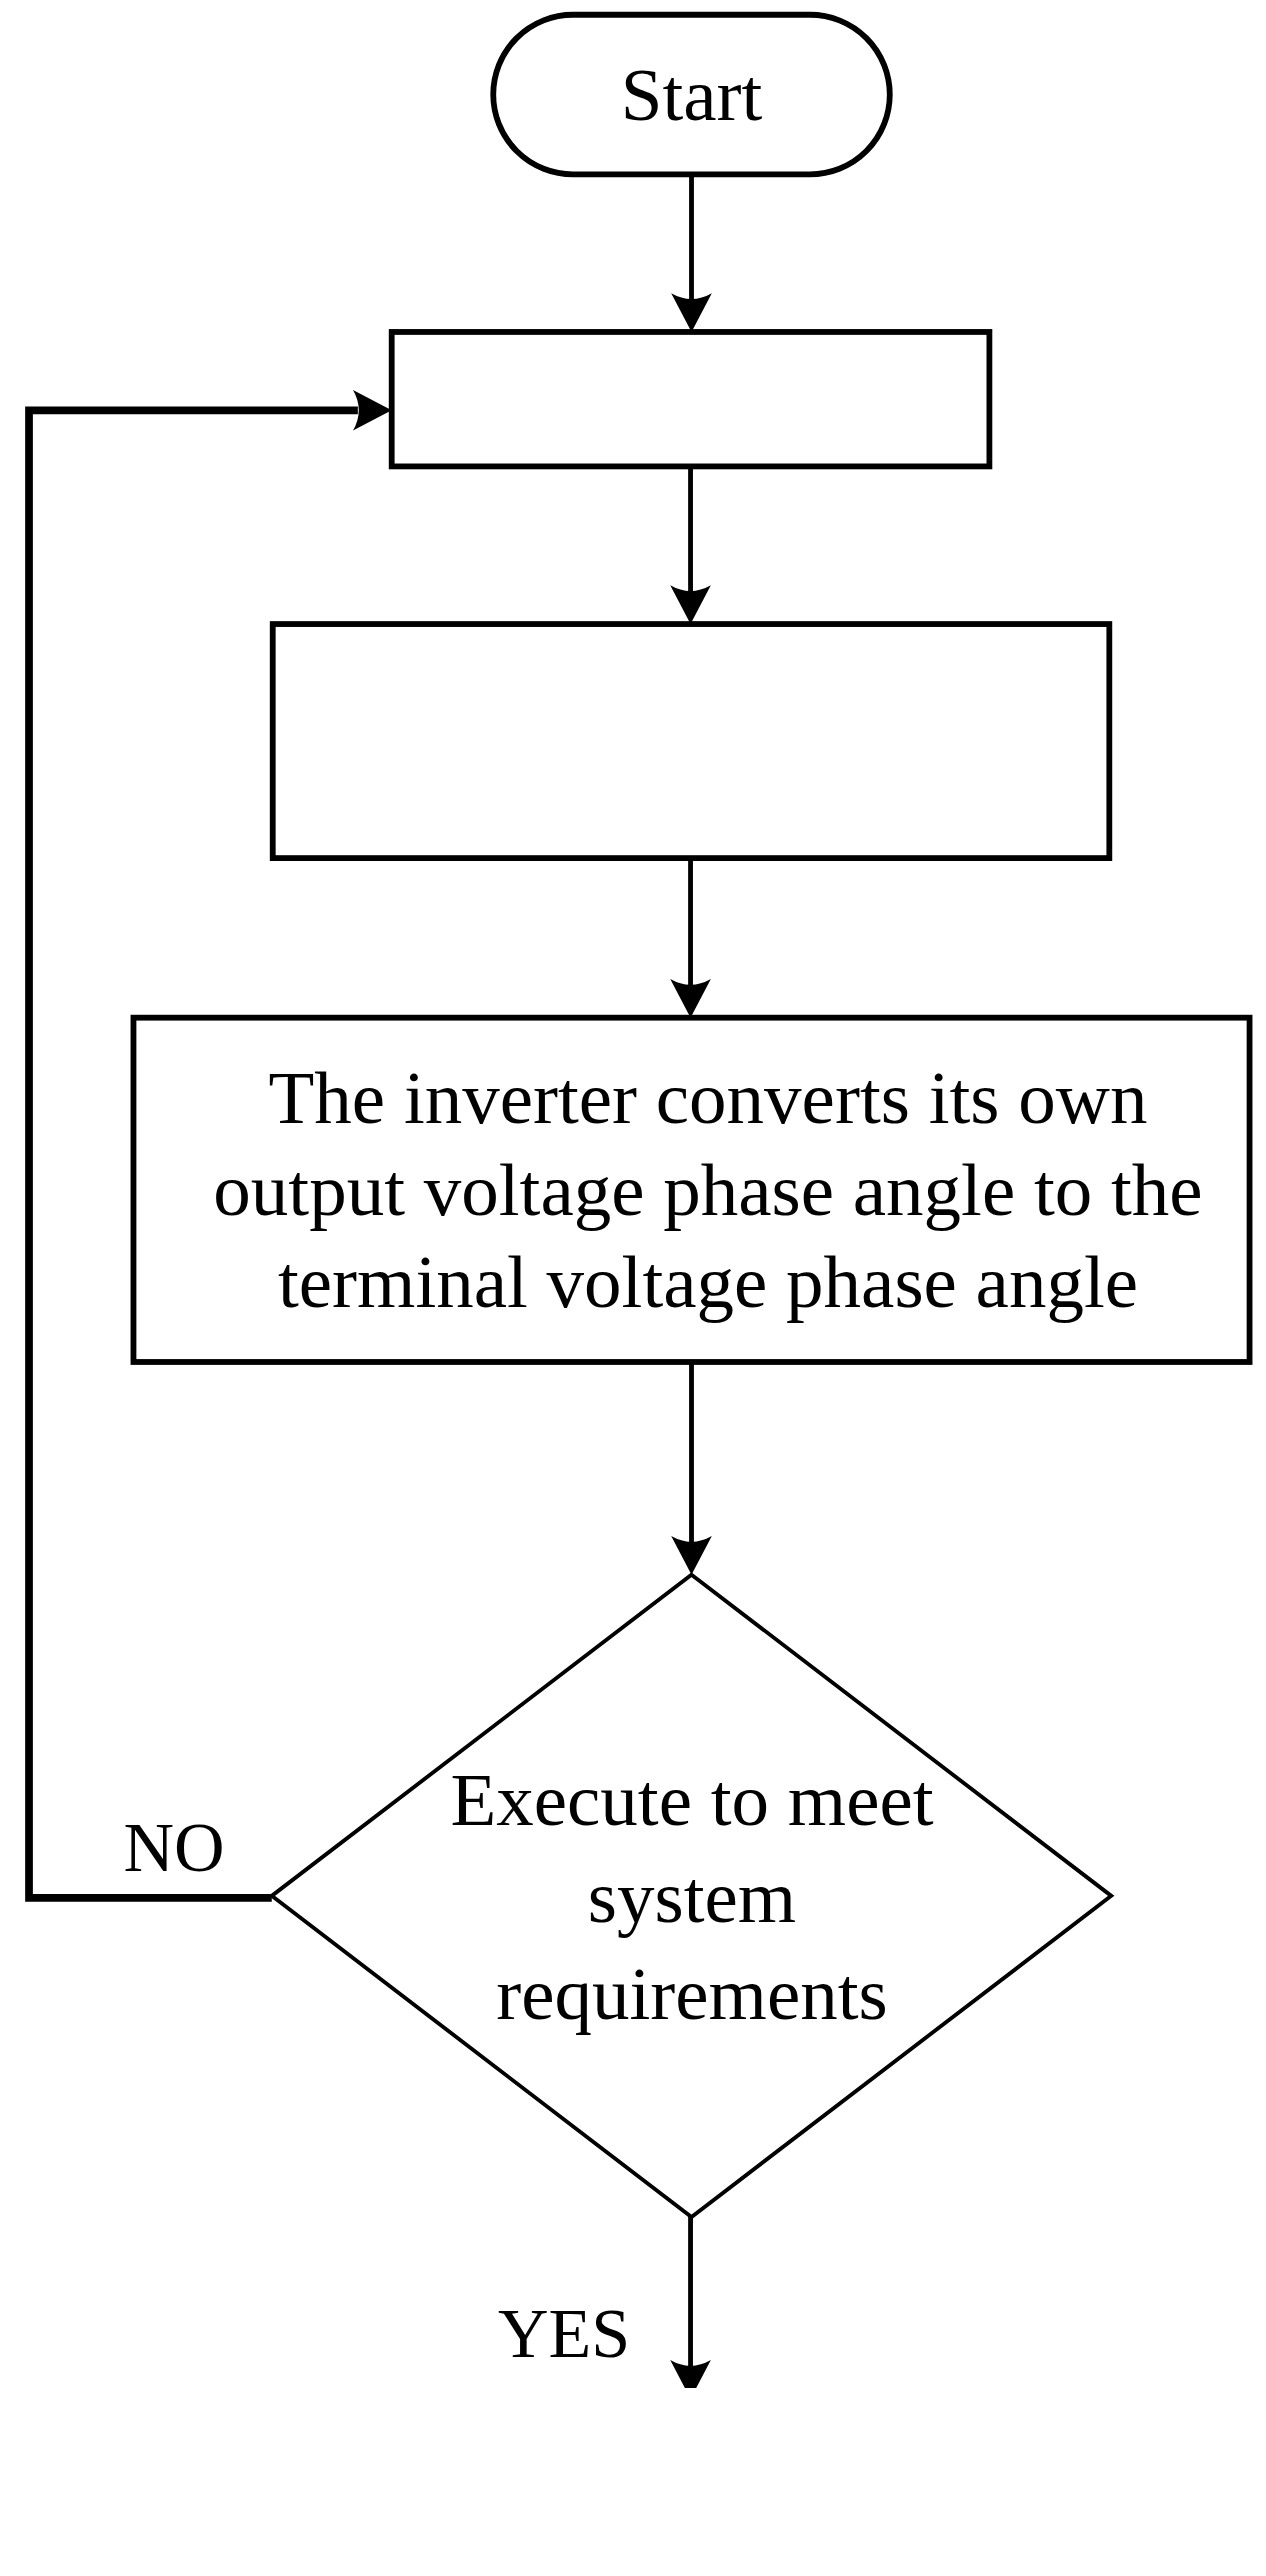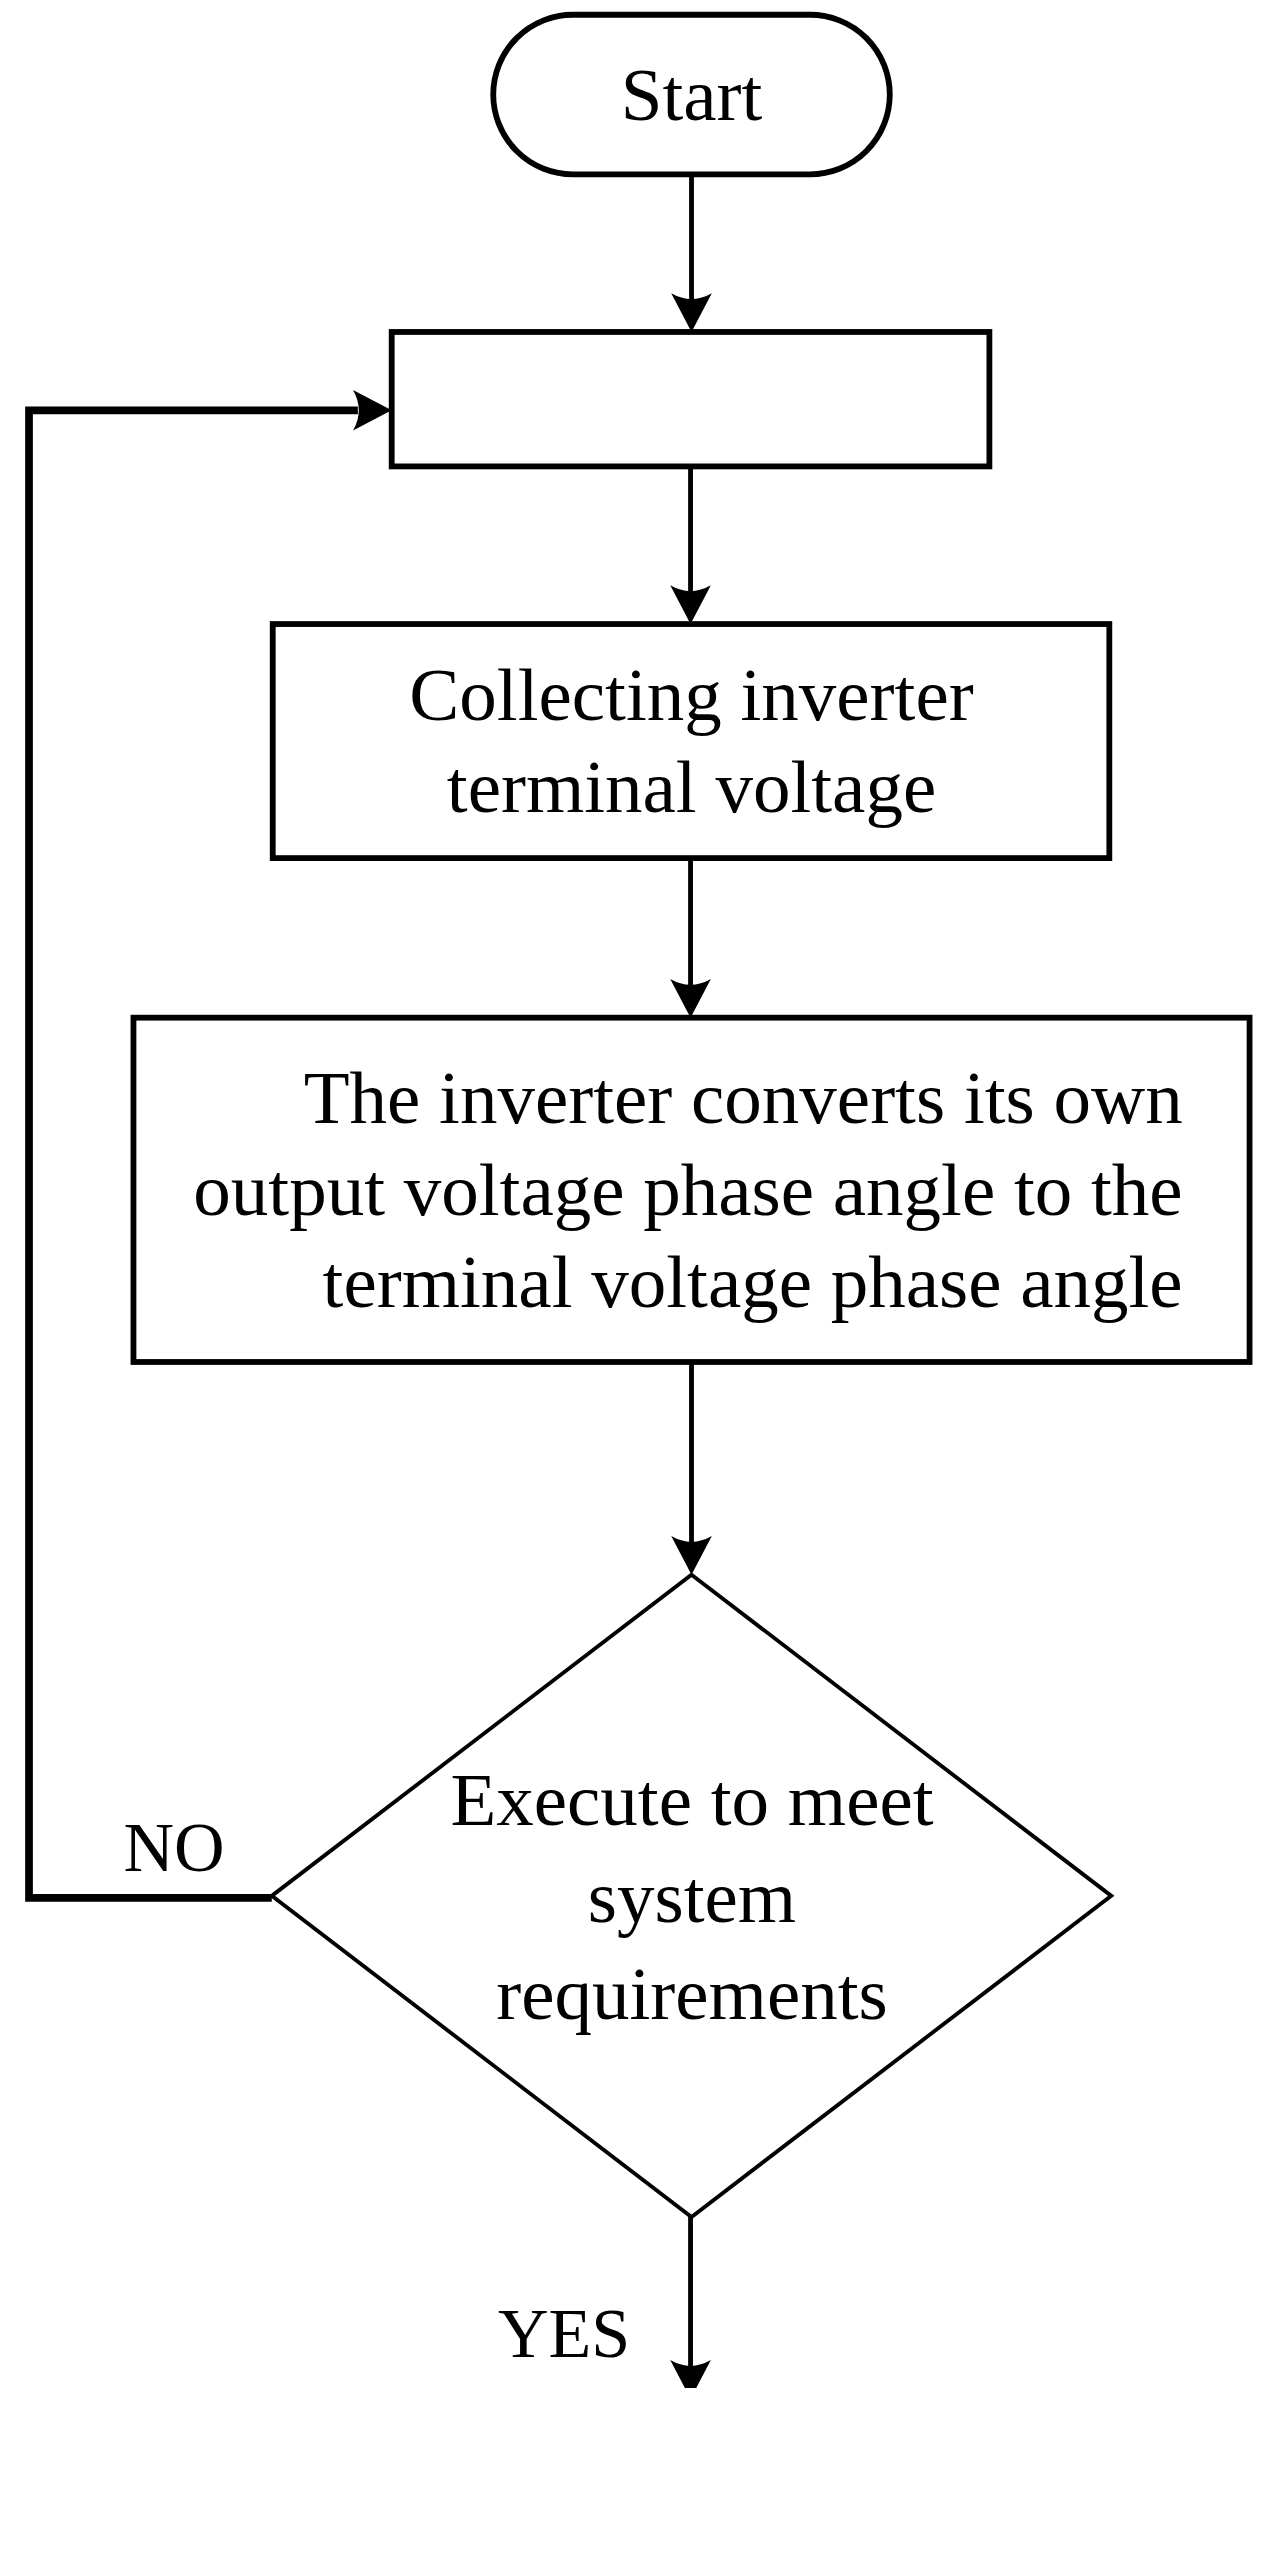--- a/index.html
+++ b/index.html
@@ -28,21 +28,21 @@
     color: #000000;
     font-size: 75px;
     line-height: 92px;
     pointer-events: none;
   }
   .label.terminator { font-size: 75px; line-height: 79px; }
   .label.edge-label { font-size: 70px; line-height: 74px; margin-top: 20px; }
   .lbl-start     { left: 493px; top: 14.5px;   width: 397px; height: 160px; }
   .lbl-cycle     { left: 392px; top: 332px;  width: 598px; height: 134px; }
   .lbl-collect   { left: 273px; top: 624px;  width: 837px; height: 234px; }
-  .lbl-convert   { left: 130px; top: 1018px; width: 1116px; height: 344px; text-align: right; }
+  .lbl-convert   { left: 150px; top: 1018px; width: 1116px; height: 344px; }
   .lbl-decision  { left: 305px; top: 1712px; width: 774px; height: 368px; line-height: 97px; }
   .lbl-end       { left: 495px; top: 2399px; width: 400px; height: 161px; }
   .lbl-no        { left: 92px;  top: 1791px; width: 164px; height: 74px; }
   .lbl-yes       { left: 482px; top: 2275px; width: 164px; height: 77px; }
 </style>
 </head>
 <body>
 
 <div id="canvas">
 
@@ -75,22 +75,20 @@
     <rect x="138" y="1052" width="1154" height="356" fill="#ffffff" stroke="#000000" stroke-width="6"></rect>
 
     <polygon points="715,1628 1149,1960 715,2292 281,1960" fill="#ffffff" stroke="#000000" stroke-width="4"></polygon>
 
     <rect x="512" y="2480" width="413" height="166" rx="83" ry="83" fill="#ffffff" stroke="#000000" stroke-width="6"></rect>
   </svg>
 
   <div class="label terminator lbl-start">Start</div>
 
 
-  <div class="label lbl-collect">Collecting inverter
-terminal voltage</div>
 
   <div class="label lbl-convert">The inverter converts its own
 output voltage phase angle to the
 terminal voltage phase angle</div>
 
   <div class="label lbl-decision">Execute to meet
 system
 requirements</div>
 
   <div class="label terminator lbl-end">End</div>

